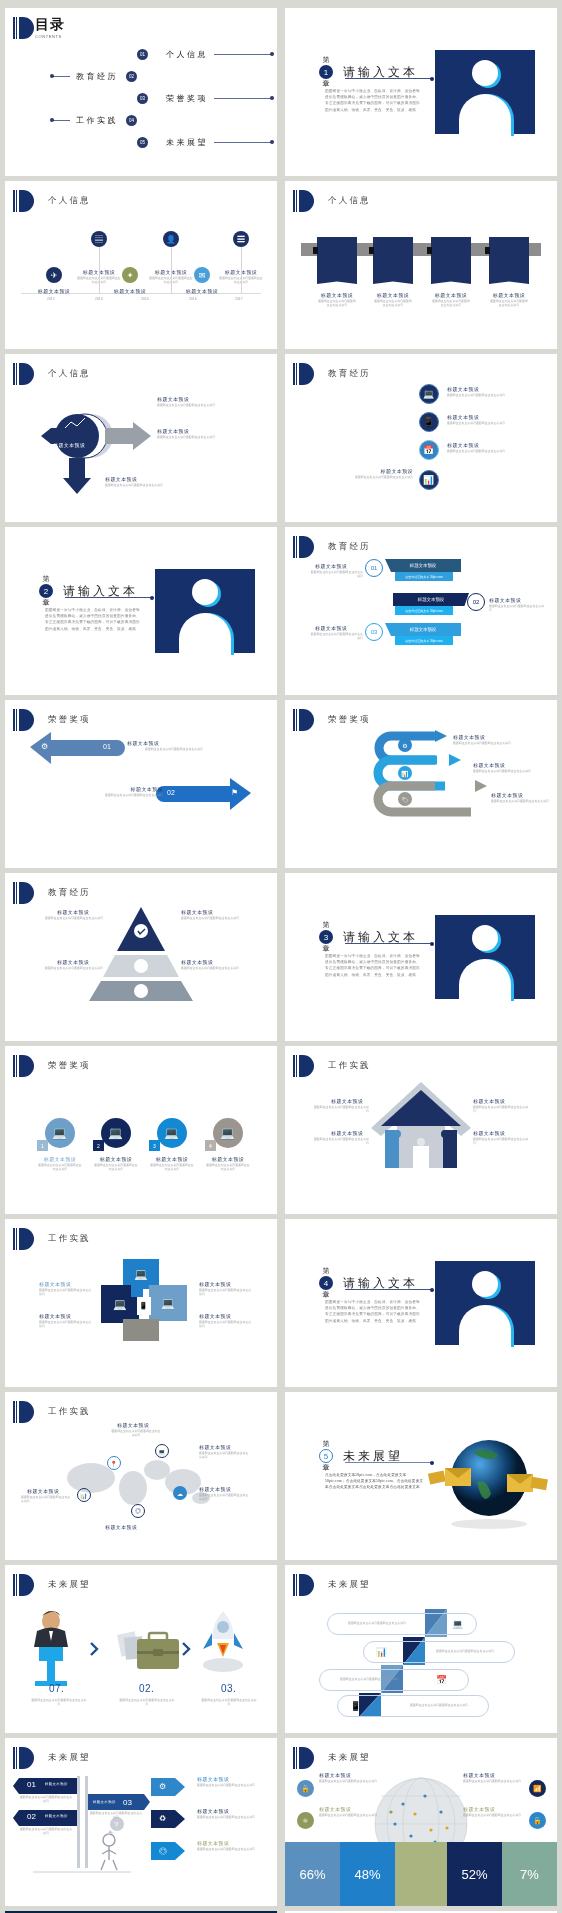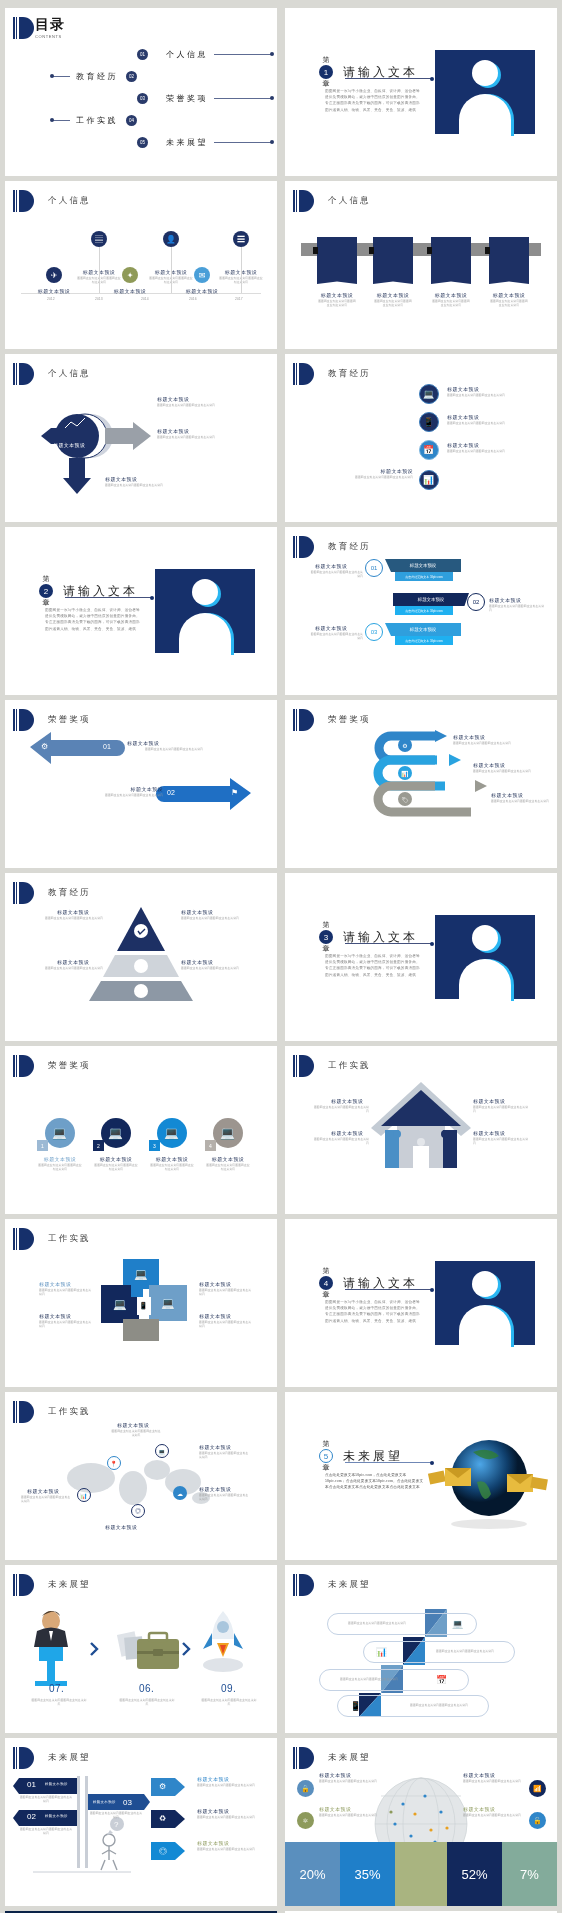--- a/index.html
+++ b/index.html
@@ -665,22 +665,22 @@
         <path d="M11 26 l-9 16 l9 -4z" fill="#2f86c9"></path>
         <path d="M33 26 l9 16 l-9 -4z" fill="#2f86c9"></path>
         <path d="M16 36 l6 14 l6 -14z" fill="#f0a020"></path>
         <path d="M19 38 l3 9 l3 -9z" fill="#e84a20"></path>
         <ellipse cx="22" cy="58" rx="20" ry="7" fill="#dfe3e8"></ellipse>
       </g>
       <path d="M86 78 l6 6 l-6 6" fill="none" stroke="#1f4e93" stroke-width="2.4"></path>
       <path d="M178 78 l6 6 l-6 6" fill="none" stroke="#1f4e93" stroke-width="2.4"></path>
     </svg>
     <div class="stepnum" style="position:absolute;left:44px;top:118px;">07.</div>
-    <div class="stepnum" style="position:absolute;left:134px;top:118px;">06.</div>
-    <div class="stepnum" style="position:absolute;left:216px;top:118px;">09.</div>
+    <div class="stepnum" style="position:absolute;left:134px;top:118px;">02.</div>
+    <div class="stepnum" style="position:absolute;left:216px;top:118px;">03.</div>
     <div class="t-b" style="position:absolute;left:26px;top:134px;width:56px;text-align:center;">图图网企业创意策划思图图网企业创意策划思</div>
     <div class="t-b" style="position:absolute;left:114px;top:134px;width:56px;text-align:center;">图图网企业创意策划思图图网企业创意策划思</div>
     <div class="t-b" style="position:absolute;left:196px;top:134px;width:56px;text-align:center;">图图网企业创意策划思图图网企业创意策划思</div>
   </div>
 
   <div class="slide">
     <div class="hdr">
       <div class="bar"></div>
         <div class="bar2"></div>
         <div class="dome"></div>
@@ -804,24 +804,24 @@
     <div class="t-h" style="position:absolute;left:34px;top:68px;color:#8d9a5c;">标题文本预设</div>
     <div class="t-b" style="position:absolute;left:34px;top:76px;width:60px;">图图网企业创意策划思图图网企业创意策划思</div>
     <div class="circ" style="position:absolute;left:244px;top:42px;width:17px;height:17px;background:#12285c;font-size:7px;">📶</div>
     <div class="t-h" style="position:absolute;left:178px;top:34px;">标题文本预设</div>
     <div class="t-b" style="position:absolute;left:178px;top:42px;width:60px;">图图网企业创意策划思图图网企业创意策划思</div>
     <div class="circ" style="position:absolute;left:244px;top:74px;width:17px;height:17px;background:#2f86c9;font-size:7px;">🔓</div>
     <div class="t-h" style="position:absolute;left:178px;top:68px;color:#8d9a5c;">标题文本预设</div>
     <div class="t-b" style="position:absolute;left:178px;top:76px;width:60px;">图图网企业创意策划思图图网企业创意策划思</div>
 
     <div class="pctcell" style="left:0;width:55px;background:#5a8fbe;">
-        <span>20%</span>
+        <span>66%</span>
       </div>
     <div class="pctcell" style="left:55px;width:55px;background:#1f7fc9;">
-        <span>35%</span>
+        <span>48%</span>
       </div>
     <div class="pctcell" style="left:110px;width:52px;background:#a9b480;">
         <span></span>
       </div>
     <div class="pctcell" style="left:162px;width:55px;background:#12285c;">
         <span>52%</span>
       </div>
     <div class="pctcell" style="left:217px;width:55px;background:#83ab9b;">
         <span>7%</span>
       </div>

